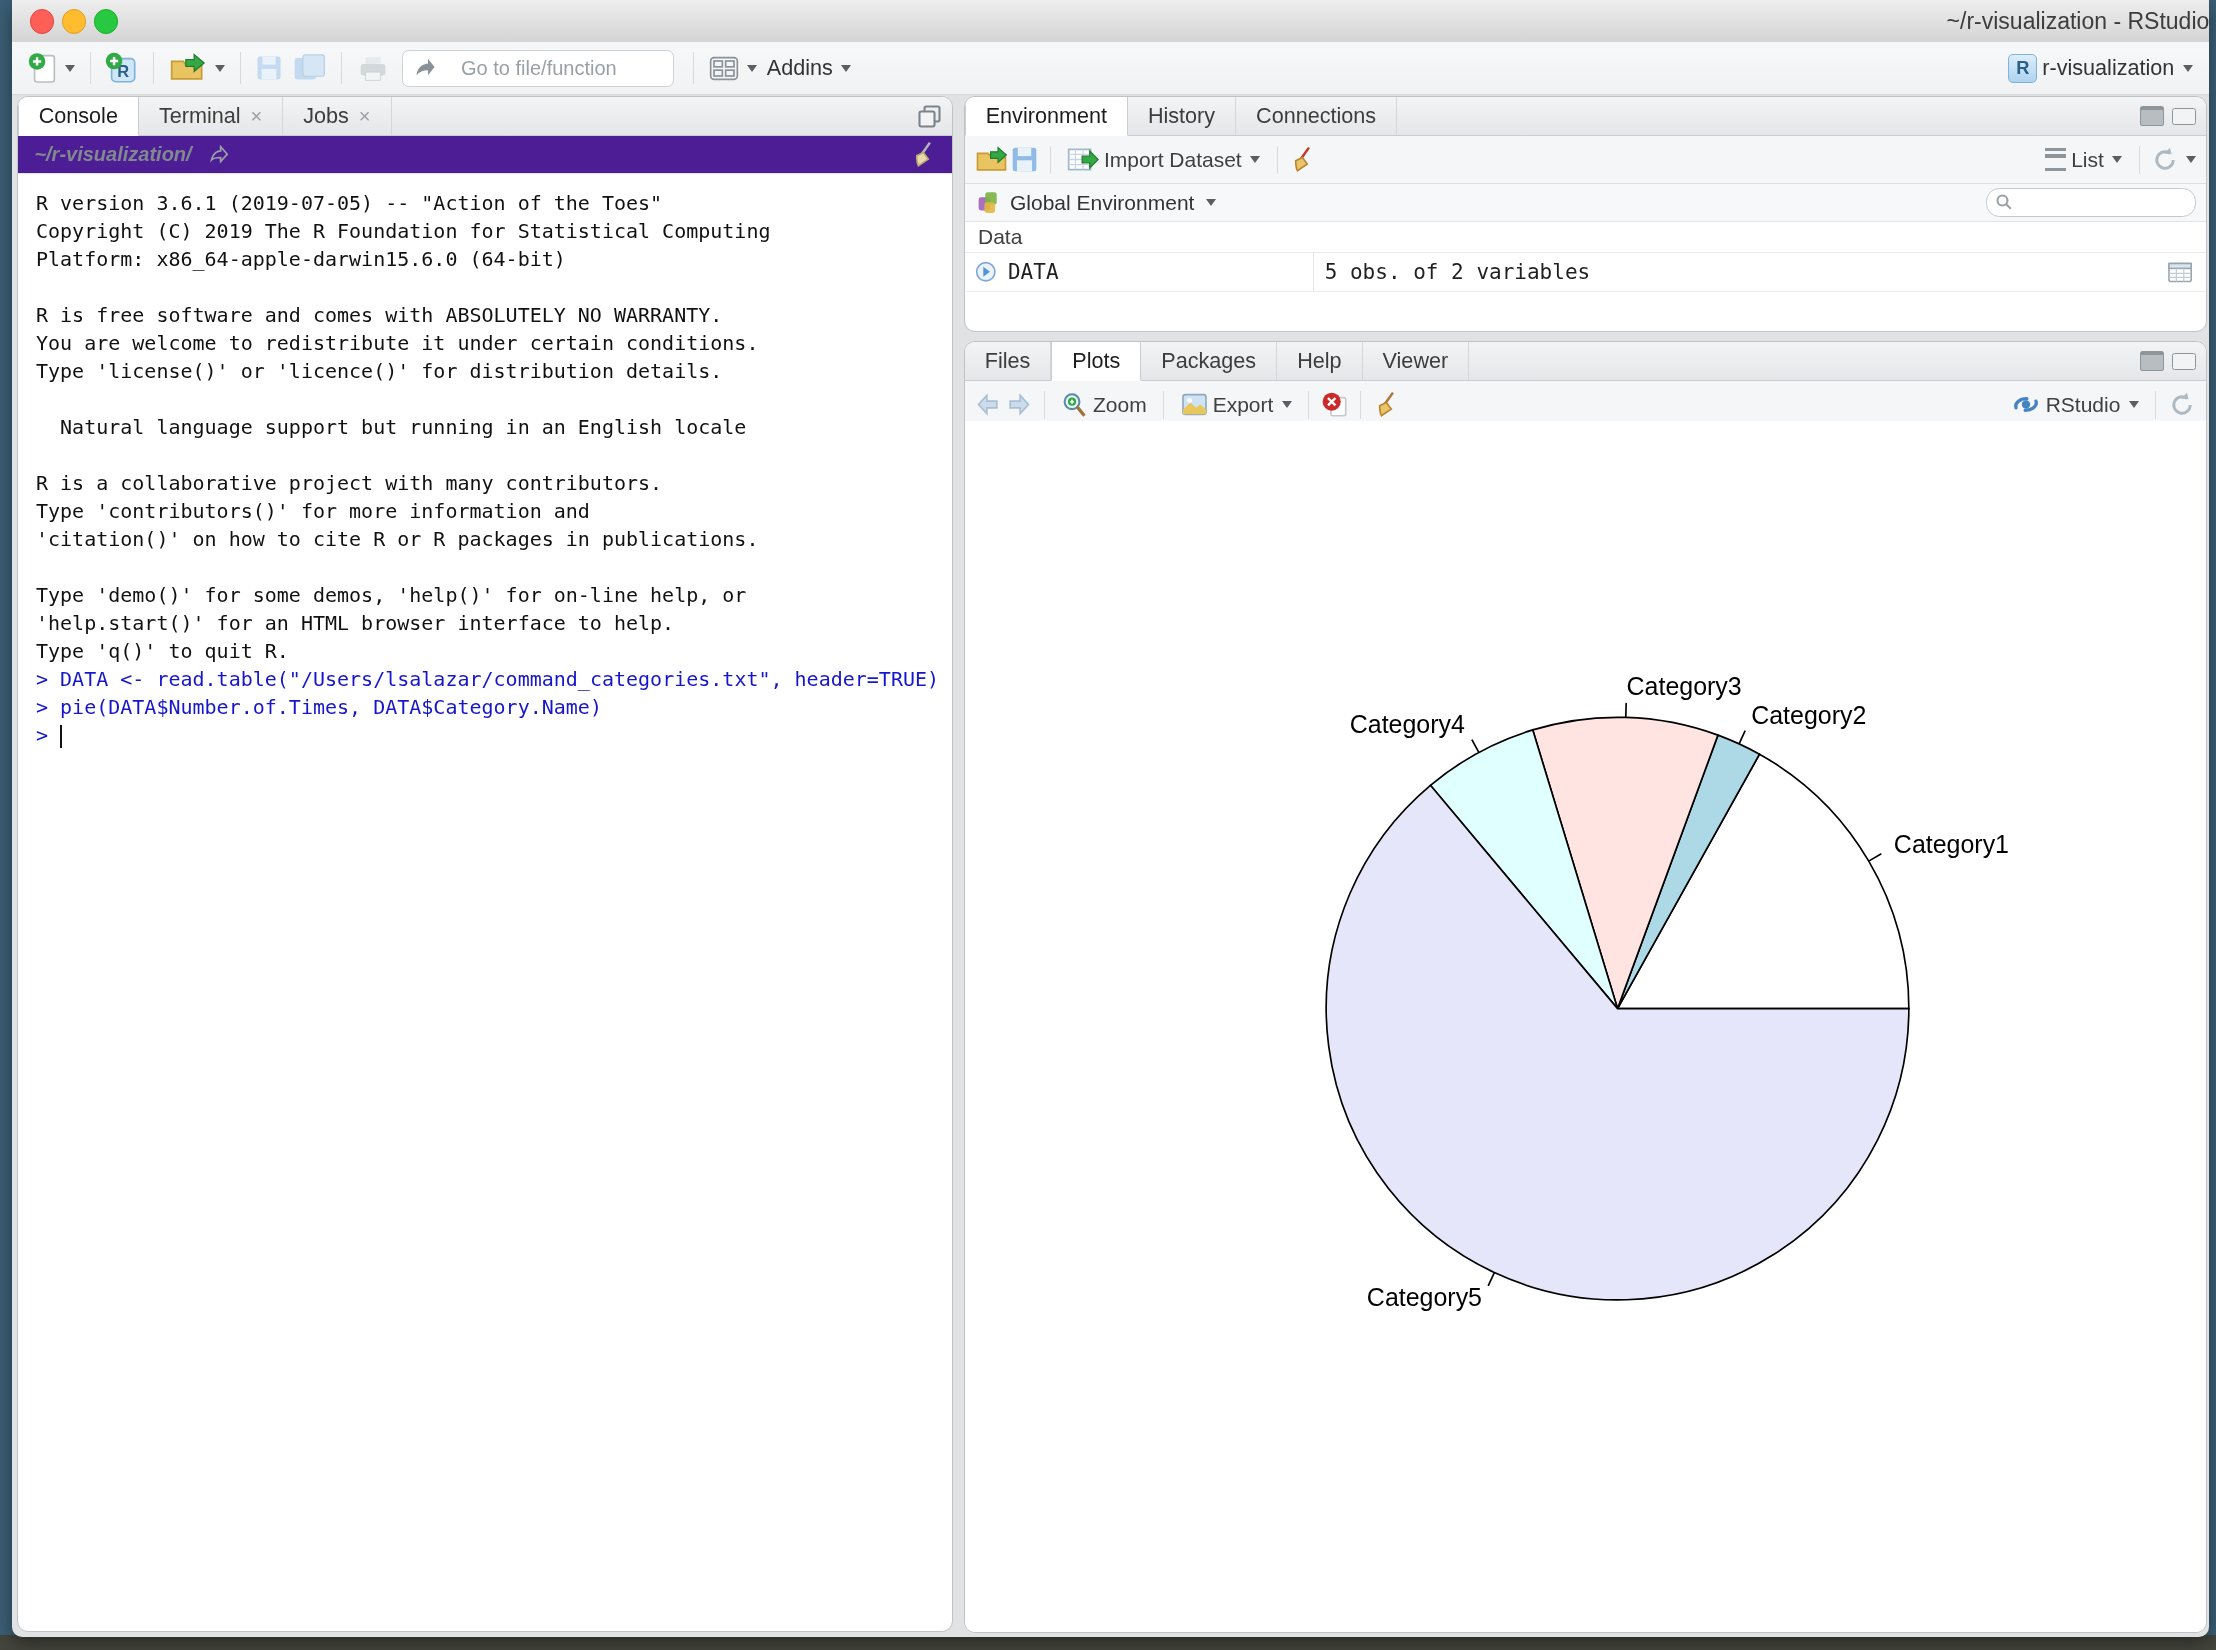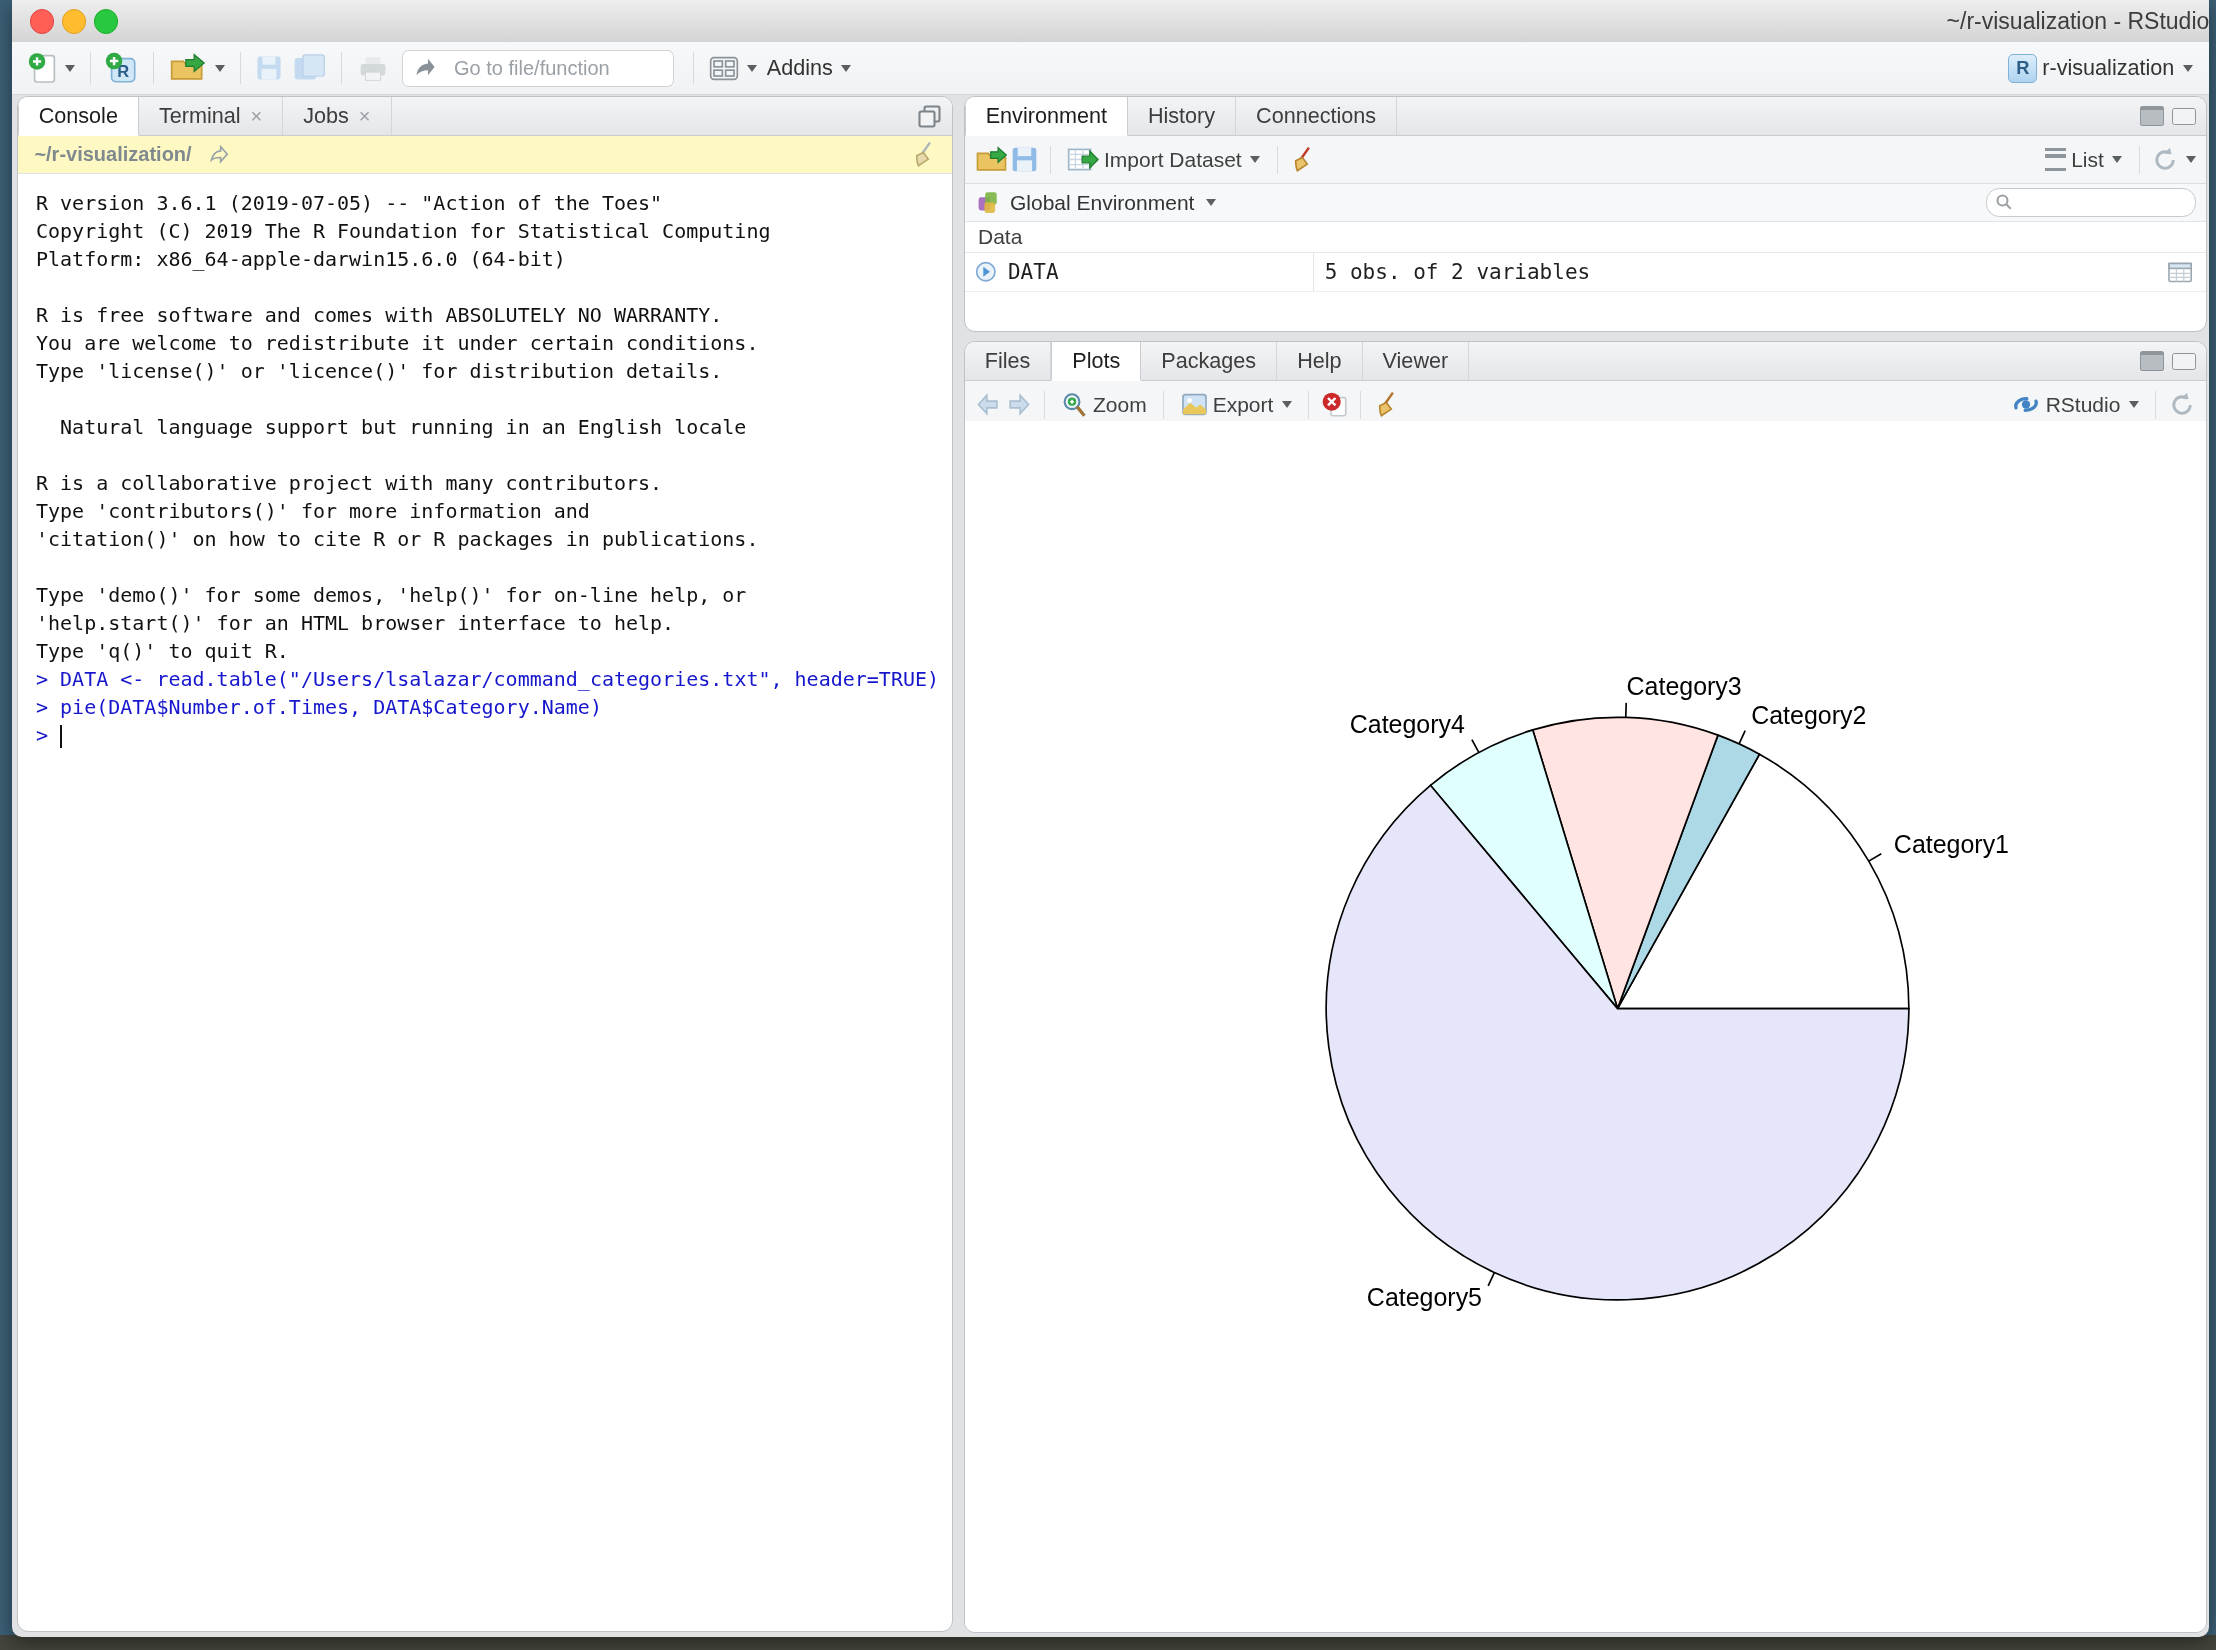--- a/index.html
+++ b/index.html
@@ -25,21 +25,21 @@
   .title-text{position:absolute;left:0;right:0;top:0;line-height:42px;text-align:right;
     font-size:23px;color:#3d3d3d;}
   
   .main-toolbar{position:absolute;top:42px;left:0;right:0;height:53px;
     background:linear-gradient(#f7f8f9,#f1f2f3);border-bottom:0.8px solid #d6d8da;
     display:flex;align-items:center;padding:0 11.7px;box-sizing:border-box;}
   .tb-sep{width:0.8px;height:32px;background:#d7d9db;margin:0 10px;}
   .tb-btn{display:flex;align-items:center;gap:5px;padding:3.3px 5px;border-radius:5px;}
   .caret{width:0;height:0;border-left:5.8px solid transparent;border-right:5.8px solid transparent;
     border-top:7.5px solid #5a5f63;margin-left:3.3px;}
-  .goto-box{display:flex;align-items:center;gap:17px;background:#fff;border:0.8px solid #cfd2d5;
+  .goto-box{display:flex;align-items:center;gap:24px;background:#fff;border:0.8px solid #cfd2d5;
     border-radius:6.7px;height:35px;padding:0 10px;margin:0 8.3px;width:250px;}
   .goto-box input{border:none;outline:none;font-size:20px;color:#444;width:191px;
     font-family:"Liberation Sans",sans-serif;background:transparent;}
   .goto-box input::placeholder{color:#9aa0a5;}
   .tb-label{font-size:21.6px;color:#333;}
   .spacer{flex:1;}
   .proj-label{font-size:21.6px;color:#333;}
   
   .pane{position:absolute;background:#fff;border:0.8px solid #bfc3c6;border-radius:11px;overflow:hidden;}
   .tabstrip{height:38px;background:linear-gradient(#f3f4f5,#e4e6e9);border-bottom:0.8px solid #c9cdd0;
@@ -52,22 +52,22 @@
   .strip-icons{position:absolute;right:10px;top:0;height:38px;display:flex;align-items:center;gap:8.3px;}
   .minmax{width:21.6px;height:15px;border-radius:2.5px;}
   .mm-min{background:#b7bdc1;border:0.8px solid #8f969b;border-top:4.2px solid #8f969b;}
   .mm-max{background:#f2f3f4;border:1.7px solid #8f969b;}
   .panetool{height:48px;background:#f4f6f7;border-bottom:0.8px solid #dcdfe2;
     display:flex;align-items:center;padding:0 10px;box-sizing:border-box;gap:3.3px;}
   .pt-sep{width:0.8px;height:28px;background:#d9dcde;margin:0 8.3px;}
   .pt-label{font-size:21px;color:#404040;}
   
   #console-pane{left:5px;top:96px;width:934px;height:1534px;}
-  .console-path{height:37px;background:#fef9c3;border-bottom:0.8px solid #e1e4e6;
-    display:flex;align-items:center;padding:0 16.7px;gap:17px;}
+  .console-path{height:37px;background:#4c1d95;border-bottom:0.8px solid #e1e4e6;
+    display:flex;align-items:center;padding:0 16.7px;gap:17px;font-style:italic;}
   .console-path .path{font-size:20px;color:#808a8e;font-weight:bold;}
   .console-body{padding:15px 18.3px;font-family:"DejaVu Sans Mono",monospace;font-size:20px;
     line-height:28px;color:#111;}
   .cout{white-space:pre;}
   .cline{white-space:pre;color:var(--input-blue);}
   .prompt{color:var(--input-blue);}
   .cursor{display:inline-block;width:1.7px;height:23px;background:#111;vertical-align:middle;}
   
   #env-pane{left:952px;top:96px;width:1241px;height:234px;}
   .env-scope{height:37px;background:#f6f8f9;border-bottom:0.8px solid #e1e4e6;

